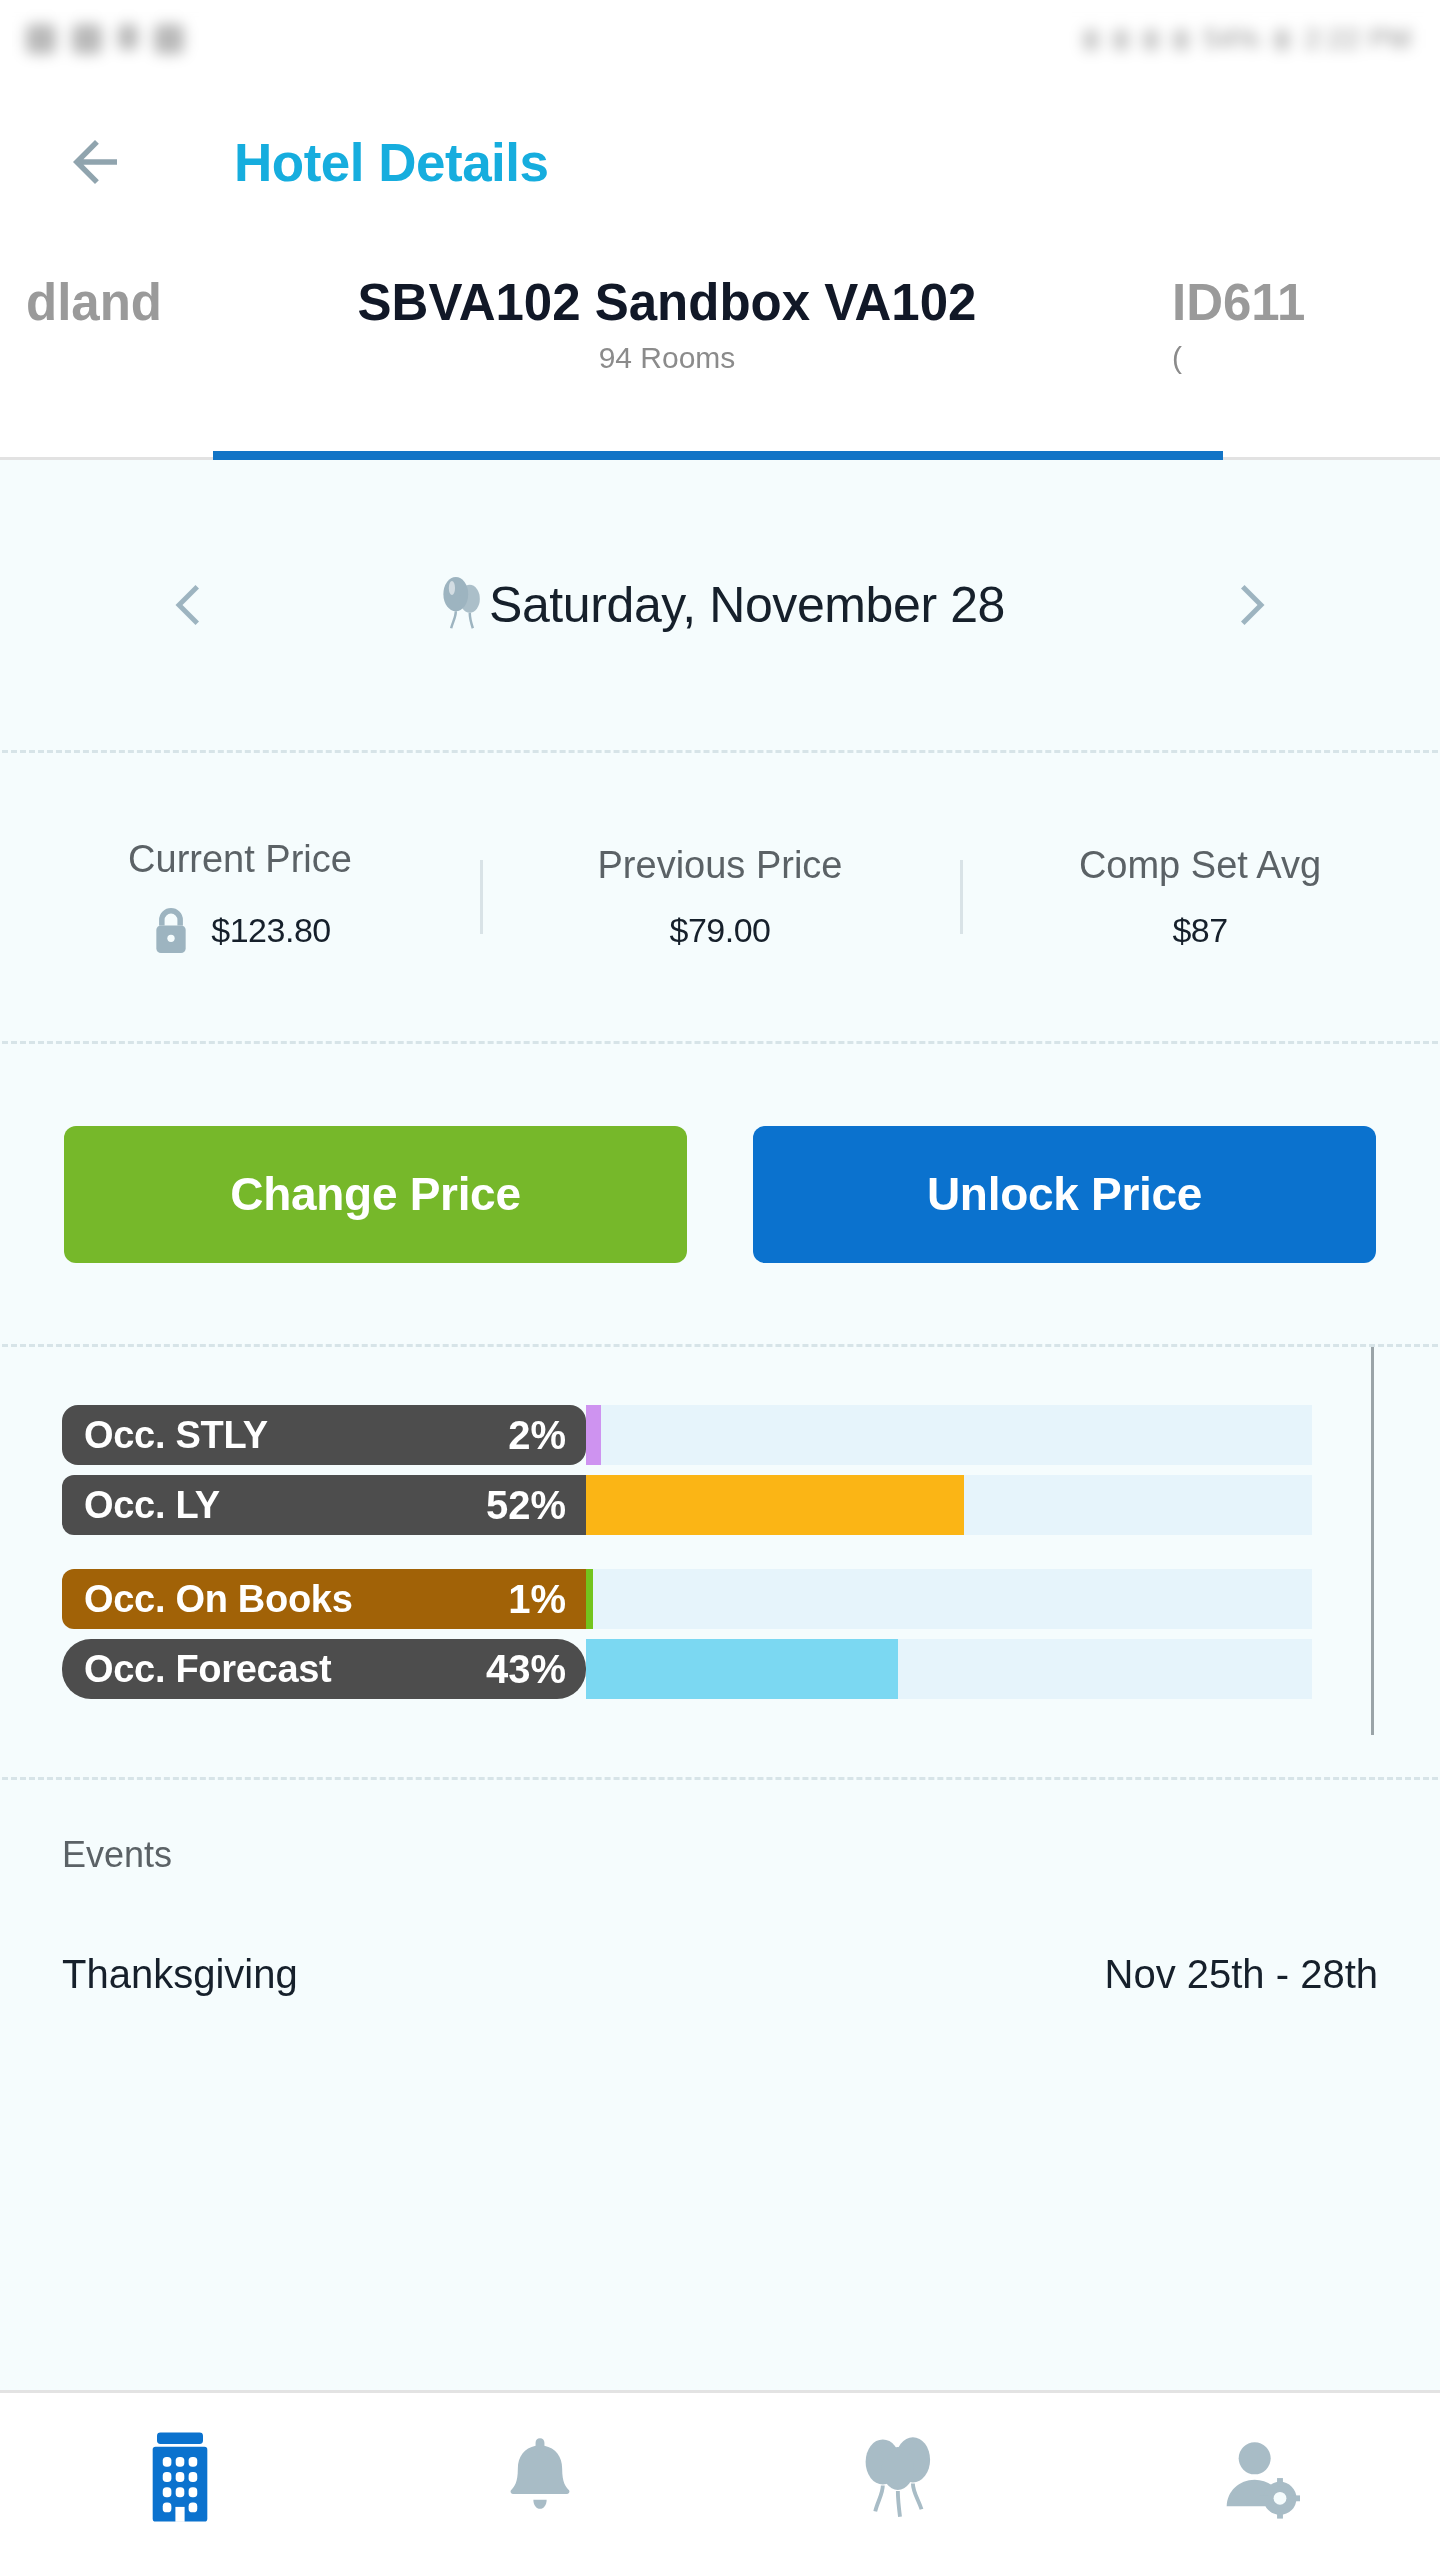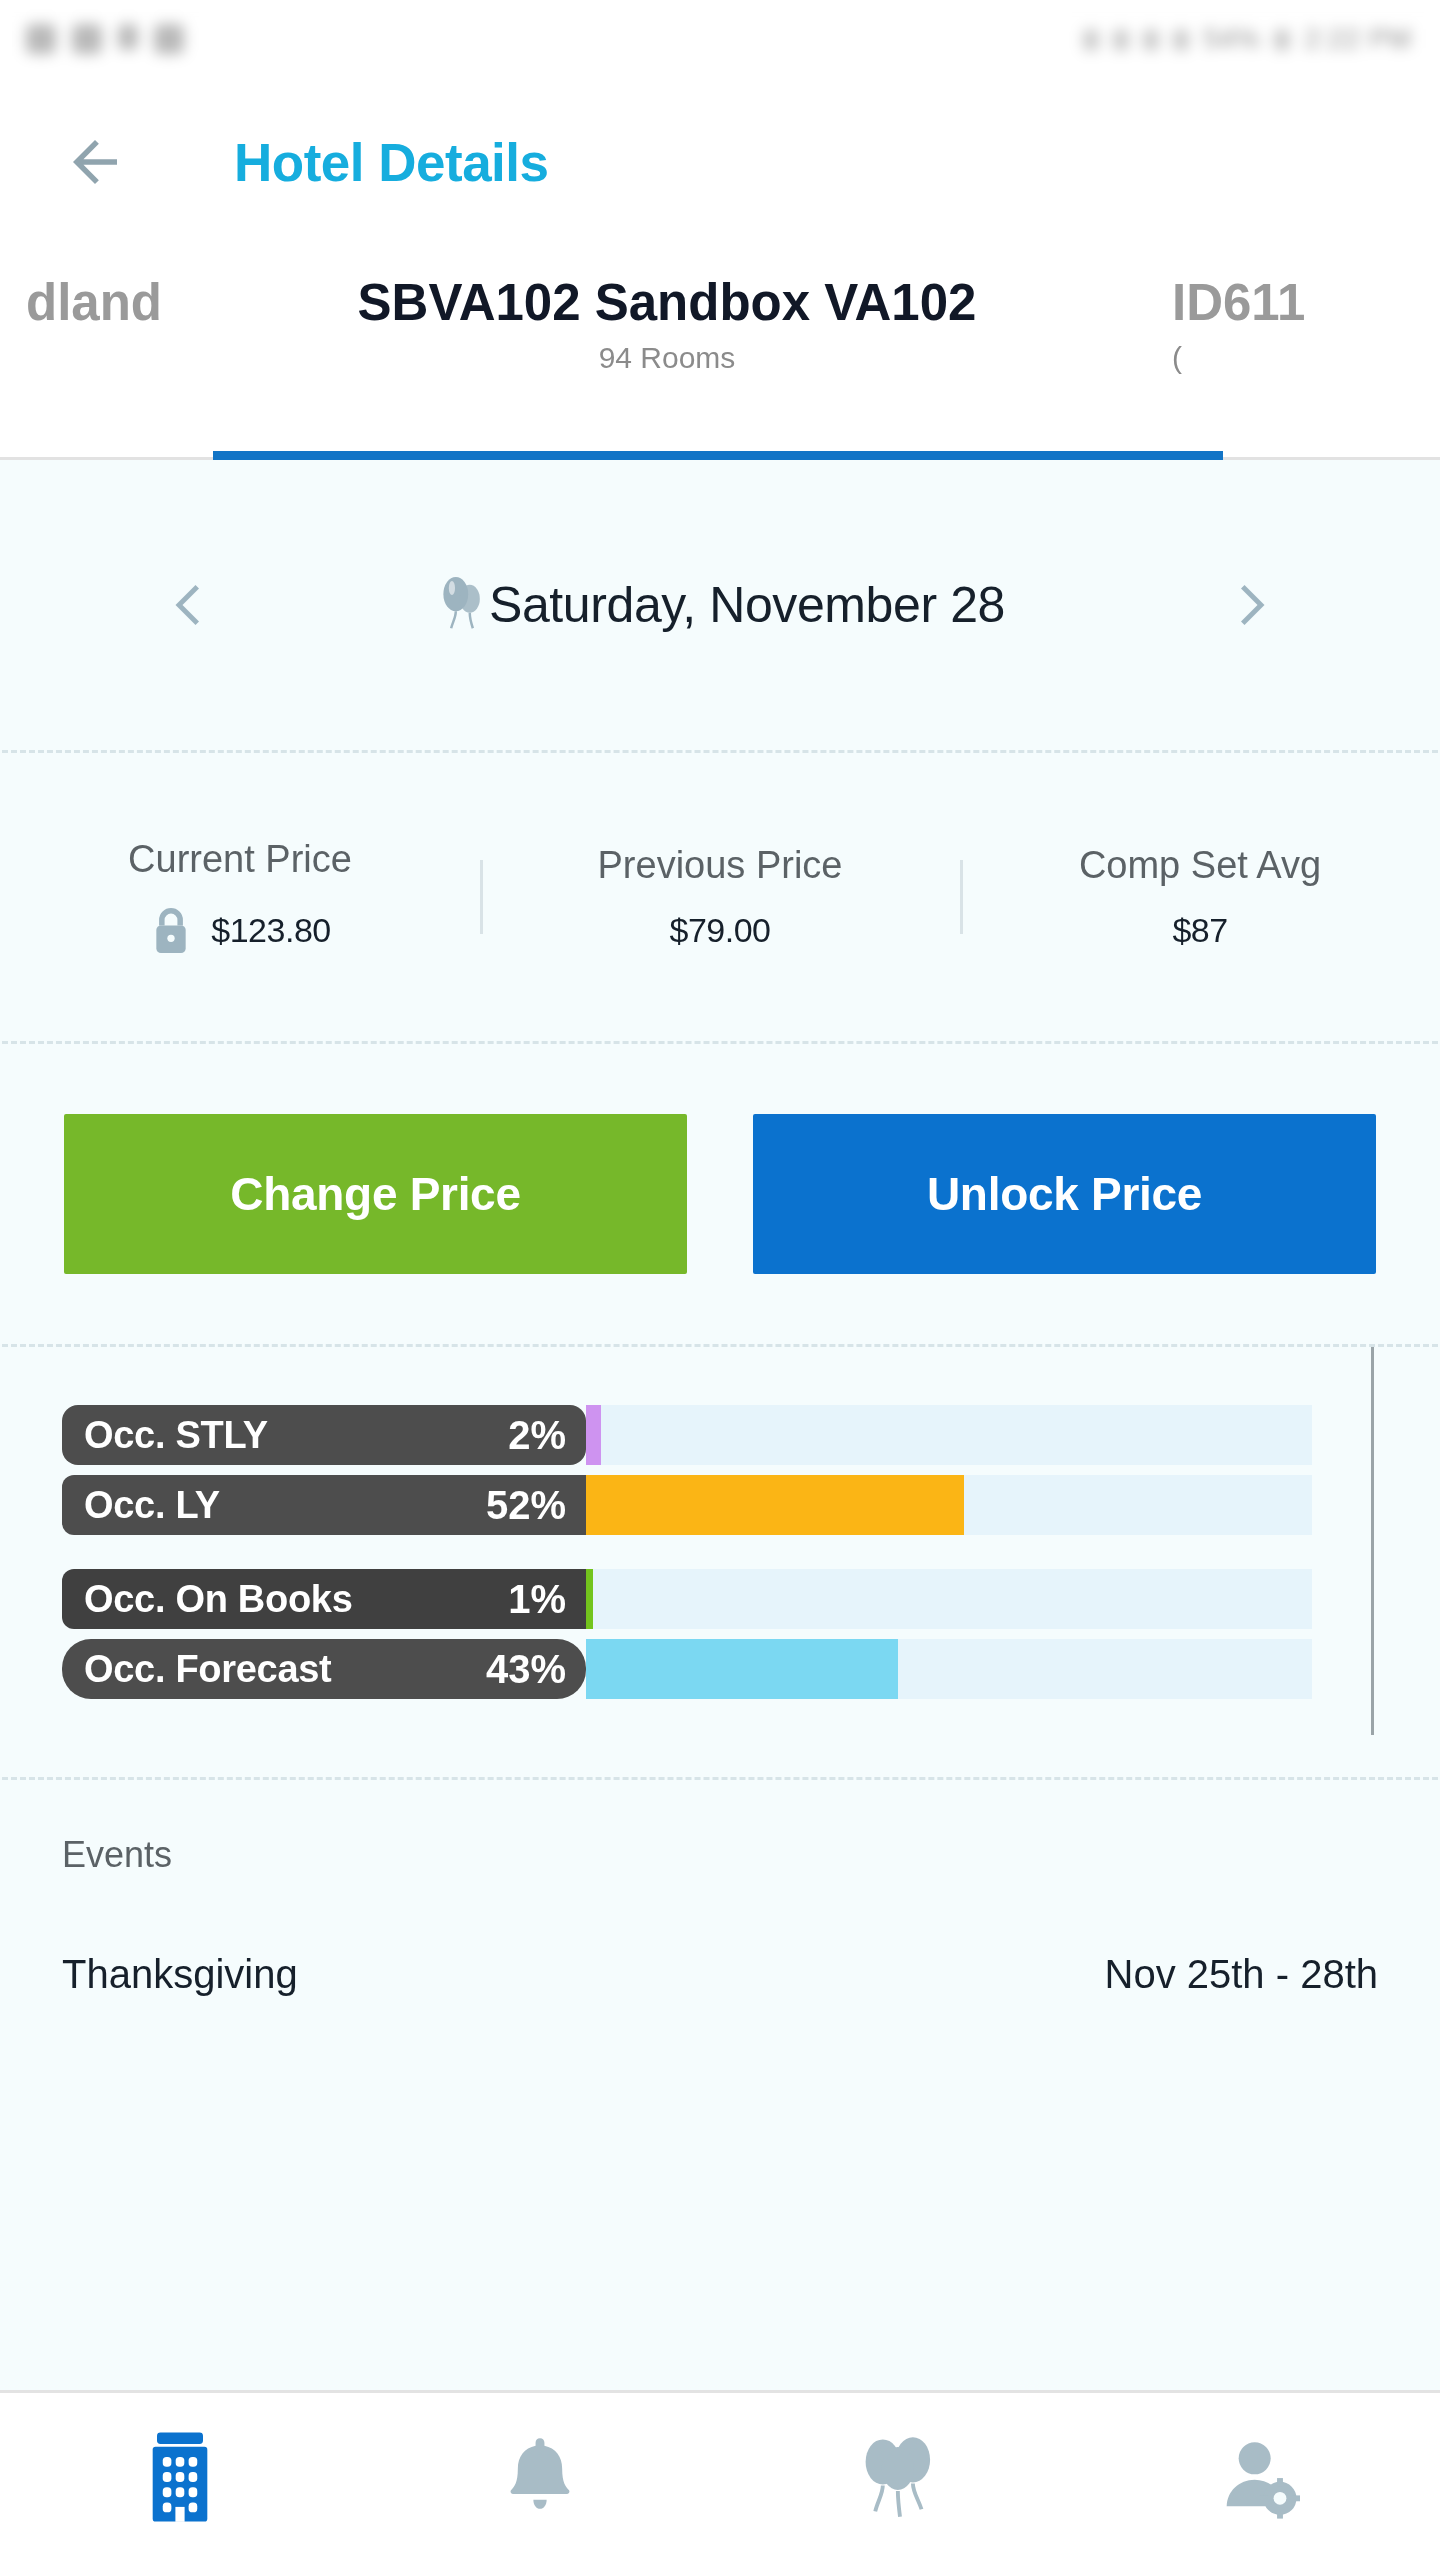--- a/index.html
+++ b/index.html
@@ -76,21 +76,21 @@
     content: ""; position: absolute; left: 0; top: 16px; bottom: 16px; width: 3px; background: #d9e3e7;
   }
   .price-label { font-size: 38px; color: #5b6266; margin-bottom: 24px; }
   .price-value-wrap { display: flex; align-items: center; gap: 18px; }
   .lock-ic { width: 44px; height: 52px; flex: none; }
   .price-value { font-size: 34px; font-weight: 400; color: #16202b; letter-spacing: -0.5px; }
 
   
   .btnrow { height: 300px; display: flex; align-items: center; padding: 0 64px; gap: 66px; }
   .btn {
-    flex: 1; height: 160px; border: none; border-radius: 2px; color: #ffffff;
+    flex: 1; height: 137px; border: none; border-radius: 12px; color: #ffffff;
     font-size: 46px; font-weight: 700; font-family: "Liberation Sans", sans-serif;
     display: flex; align-items: center; justify-content: center; cursor: pointer;
     letter-spacing: -0.3px;
   }
   .btn.green { background: #76B82A; }
   .btn.blue { background: #0B72CE; }
 
   
   .occwrap { padding: 58px 62px 36px 62px; position: relative; }
   .occgroup { position: relative; }
@@ -257,21 +257,21 @@
             <span class="occ-name">Occ. LY</span>
             <span class="occ-pct">52%</span>
           </div>
         </div>
       </div>
 
       <div class="occgroup">
         <div class="occrow">
           <div class="occ-track" style="background: rgb(230, 244, 251);"></div>
           <div class="occ-fill" id="fill2" style="width: 7.26px; background: rgb(115, 196, 29);"></div>
-          <div class="occ-pill" style="background: #404040;">
+          <div class="occ-pill" style="background: #a16207;">
             <span class="occ-name">Occ. On Books</span>
             <span class="occ-pct">1%</span>
           </div>
         </div>
         <div class="occrow">
           <div class="occ-track" style="background: rgb(230, 244, 251);"></div>
           <div class="occ-fill" id="fill3" style="width: 312.18px; background: rgb(123, 216, 242);"></div>
           <div class="occ-pill" style="background: rgb(77, 77, 77); border-radius: 29px;">
             <span class="occ-name">Occ. Forecast</span>
             <span class="occ-pct">43%</span>

